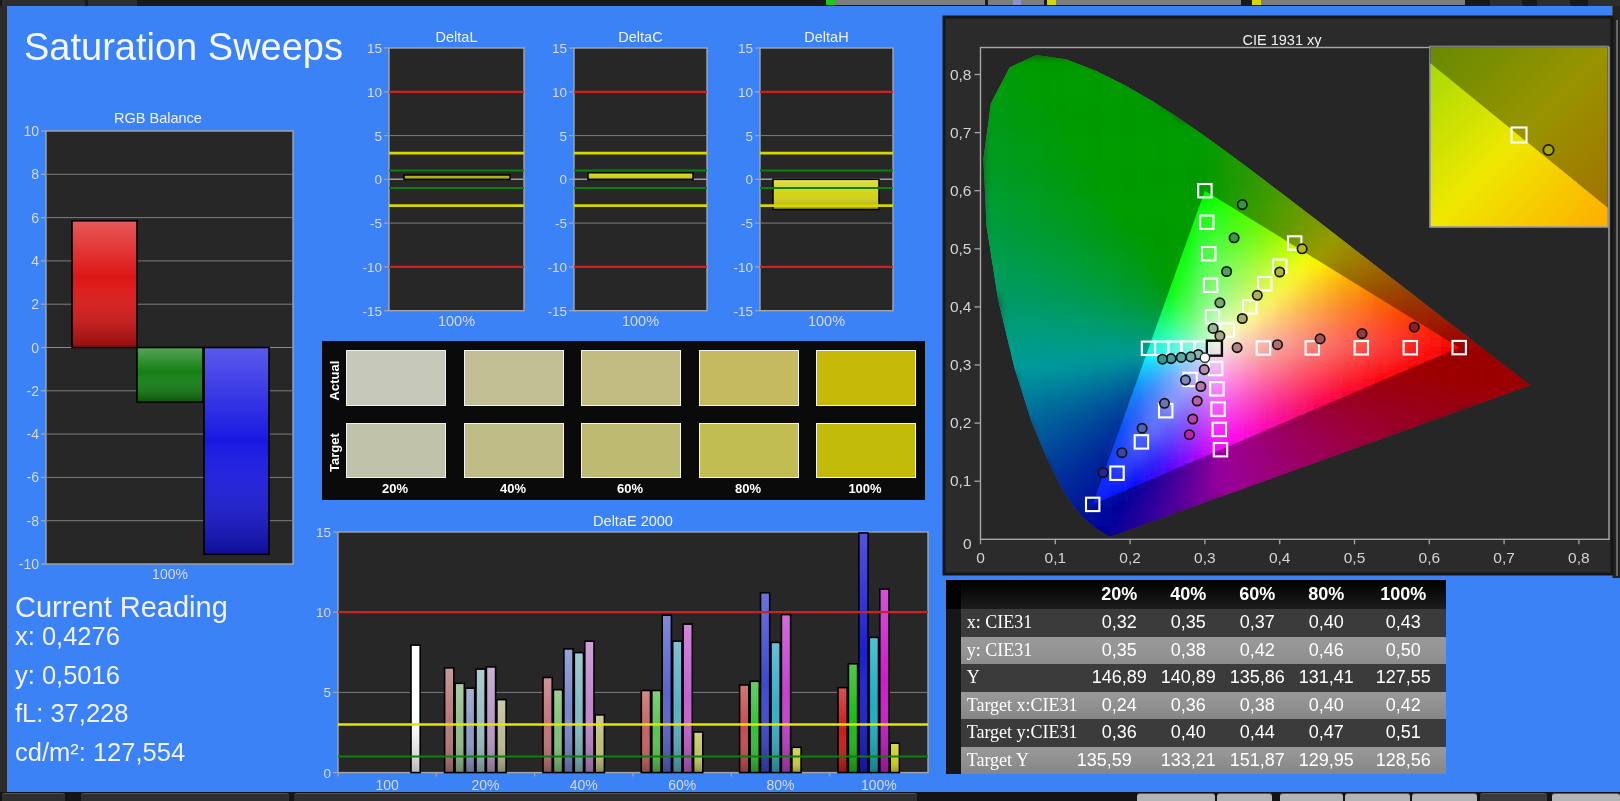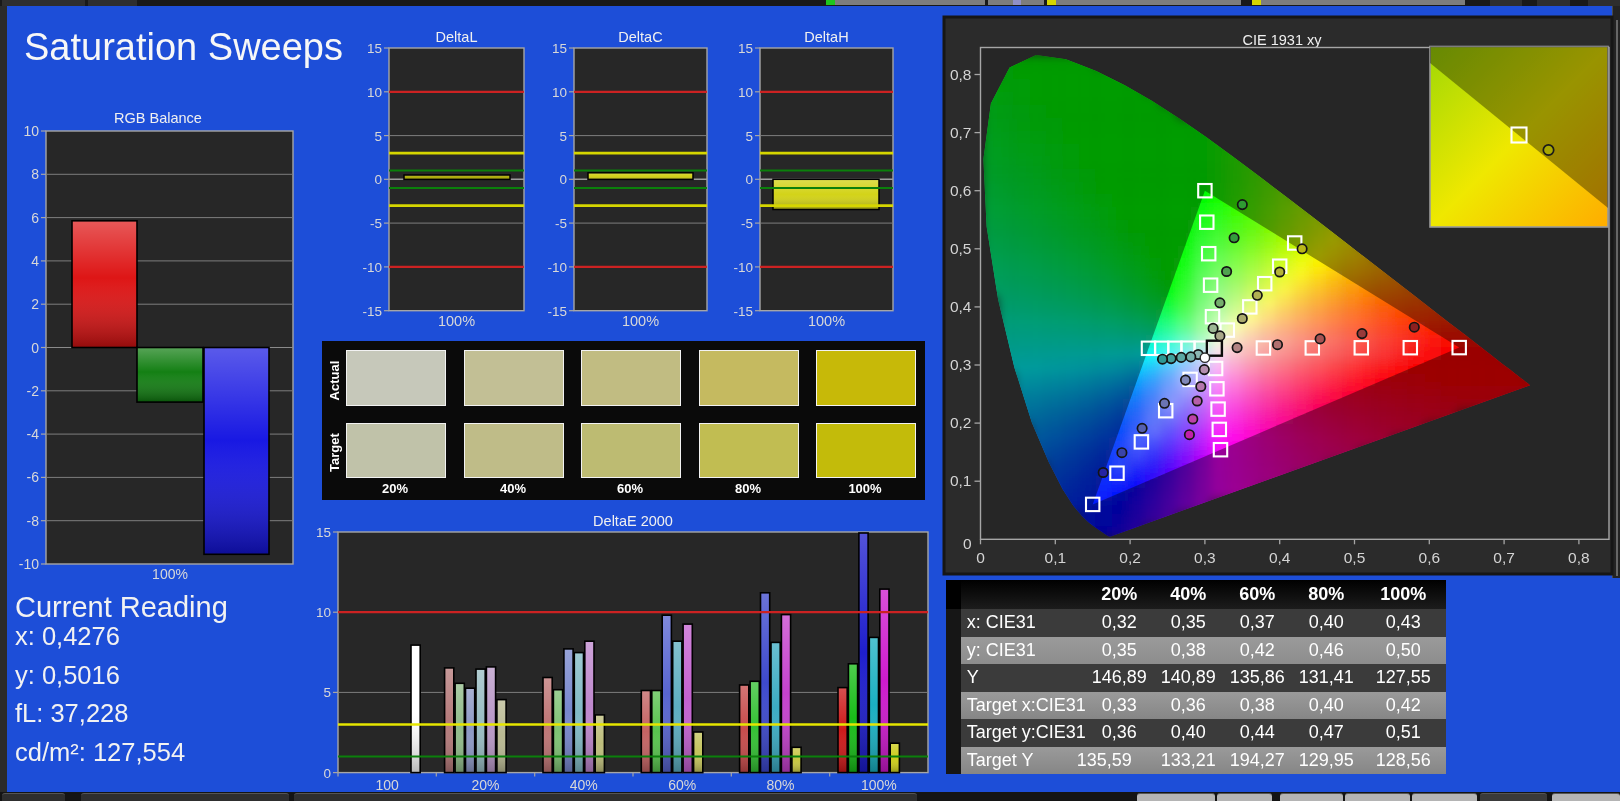--- a/index.html
+++ b/index.html
@@ -1,16 +1,16 @@
 <!DOCTYPE html>
 <html><head><meta charset="utf-8"><style>
 * { margin:0; padding:0; box-sizing:border-box; }
 html,body { width:1620px; height:801px; background:#333333; overflow:hidden;
   font-family:"Liberation Sans", sans-serif; }
-#page { position:relative; width:1620px; height:801px; background:#1d4ed8; }
+#page { position:relative; width:1620px; height:801px; background:#3b82f6; }
 .abs { position:absolute; }
 #topstrip { position:absolute; left:0; top:0; width:1620px; height:6px; background:#191919; }
 #botstrip { position:absolute; left:0; top:792px; width:1620px; height:9px; background:#141414; overflow:hidden; }
 #leftedge { position:absolute; left:0; top:6px; width:7px; height:786px; background:#2b2b2b; }
 #rightedge { position:absolute; left:1612px; top:6px; width:8px; height:572px; background:#232323; border-left:1px solid #4a4a4a; }
 #rightedge2 { position:absolute; left:1616px; top:20px; width:2px; height:556px; background:#666; }
 #title { position:absolute; left:24px; top:26px; font-size:38px; color:#f7f7f7; letter-spacing:0px; }
 #reading { position:absolute; left:15px; top:593px; color:#f2f2f2; }
 #reading .h { font-size:29px; line-height:29px; margin-bottom:2px; }
 #reading .v { font-size:25.5px; line-height:25.5px; margin-bottom:13px; }
@@ -18,21 +18,21 @@
 .sw { position:absolute; width:99.5px; height:55.5px; border:1.2px solid #f2f2f2; }
 .swl { position:absolute; width:150px; text-align:center; color:#fff; font-size:13px; font-weight:bold; }
 .rot { position:absolute; color:#fff; font-size:13px; font-weight:bold; transform:rotate(-90deg); transform-origin:center; width:60px; text-align:center; }
 #tbl { position:absolute; left:945.7px; top:579.9px; width:500px; height:194.9px; }
 .trow { position:absolute; left:0; width:500px; color:#fff; font-size:18px; }
 .thead { background:linear-gradient(#000,#1c1c1c); }
 .tdark { background:#3b3b3b; }
 .tgray { background:linear-gradient(#9a9a9a,#868686); }
 .trow::before { content:""; position:absolute; left:0; top:0; width:15.3px; height:100%; background:#161616; }
 .thead::before { background:#000; }
-.tlab { position:absolute; left:21px; top:0; line-height:27.5px; }
+.tlab { position:absolute; left:21px; top:0; line-height:27.5px;font-family:Liberation Serif, serif; }
 .tc { position:absolute; text-align:center; }
 </style></head><body>
 <div id="page">
   <div id="topstrip">
       <div style="position:absolute;left:2px;top:0;width:83px;height:6px;background:#2e2e2e"></div>
       <div style="position:absolute;left:88px;top:0;width:49px;height:6px;background:#2e2e2e"></div>
       <div style="position:absolute;left:826px;top:0;width:159px;height:5px;background:#7d7d7d"></div>
       <div style="position:absolute;left:988px;top:0;width:56px;height:5px;background:#7d7d7d"></div>
       <div style="position:absolute;left:1056px;top:0;width:185px;height:5px;background:#7d7d7d"></div>
       <div style="position:absolute;left:1260px;top:0;width:205px;height:5px;background:#7d7d7d"></div>
@@ -1236,39 +1236,39 @@
       <div class="trow tdark" style="top:84.4px;height:27.5px;">
         <span class="tlab">Y</span>
         <span class="tc" style="left:139px;width:69px;line-height:27.5px;">146,89</span>
         <span class="tc" style="left:208px;width:69px;line-height:27.5px;">140,89</span>
         <span class="tc" style="left:277px;width:69px;line-height:27.5px;">135,86</span>
         <span class="tc" style="left:346px;width:69px;line-height:27.5px;">131,41</span>
         <span class="tc" style="left:415px;width:85px;line-height:27.5px;">127,55</span>
       </div>
       <div class="trow tgray" style="top:111.9px;height:27.5px;">
         <span class="tlab">Target x:CIE31</span>
-        <span class="tc" style="left:139px;width:69px;line-height:27.5px;">0,33</span>
+        <span class="tc" style="left:139px;width:69px;line-height:27.5px;">0,24</span>
         <span class="tc" style="left:208px;width:69px;line-height:27.5px;">0,36</span>
         <span class="tc" style="left:277px;width:69px;line-height:27.5px;">0,38</span>
         <span class="tc" style="left:346px;width:69px;line-height:27.5px;">0,40</span>
         <span class="tc" style="left:415px;width:85px;line-height:27.5px;">0,42</span>
       </div>
       <div class="trow tdark" style="top:139.4px;height:27.5px;">
         <span class="tlab">Target y:CIE31</span>
         <span class="tc" style="left:139px;width:69px;line-height:27.5px;">0,36</span>
         <span class="tc" style="left:208px;width:69px;line-height:27.5px;">0,40</span>
         <span class="tc" style="left:277px;width:69px;line-height:27.5px;">0,44</span>
         <span class="tc" style="left:346px;width:69px;line-height:27.5px;">0,47</span>
         <span class="tc" style="left:415px;width:85px;line-height:27.5px;">0,51</span>
       </div>
       <div class="trow tgray" style="top:166.9px;height:27.5px;">
         <span class="tlab">Target Y</span>
         <span class="tc" style="left:124px;width:69px;line-height:27.5px;">135,59</span>
         <span class="tc" style="left:208px;width:69px;line-height:27.5px;">133,21</span>
-        <span class="tc" style="left:277px;width:69px;line-height:27.5px;">194,27</span>
+        <span class="tc" style="left:277px;width:69px;line-height:27.5px;">151,87</span>
         <span class="tc" style="left:346px;width:69px;line-height:27.5px;">129,95</span>
         <span class="tc" style="left:415px;width:85px;line-height:27.5px;">128,56</span>
       </div>
     </div>
   <div id="botstrip">
       <div style="position:absolute;left:2px;top:1px;width:63px;height:8px;background:#2e2e2e;border-top:1px solid #555;border-radius:3px 3px 0 0"></div>
       <div style="position:absolute;left:81px;top:1px;width:208px;height:8px;background:#2e2e2e;border-top:1px solid #555;border-radius:3px 3px 0 0"></div>
       <div style="position:absolute;left:294px;top:1px;width:623px;height:8px;background:#2e2e2e;border-top:1px solid #555;border-radius:3px 3px 0 0"></div>
       <div style="position:absolute;left:1137px;top:1px;width:78px;height:8px;background:#b4b4b4;border-top:1px solid #555;border-radius:3px 3px 0 0"></div>
       <div style="position:absolute;left:1217px;top:1px;width:55px;height:8px;background:#b4b4b4;border-top:1px solid #555;border-radius:3px 3px 0 0"></div>

